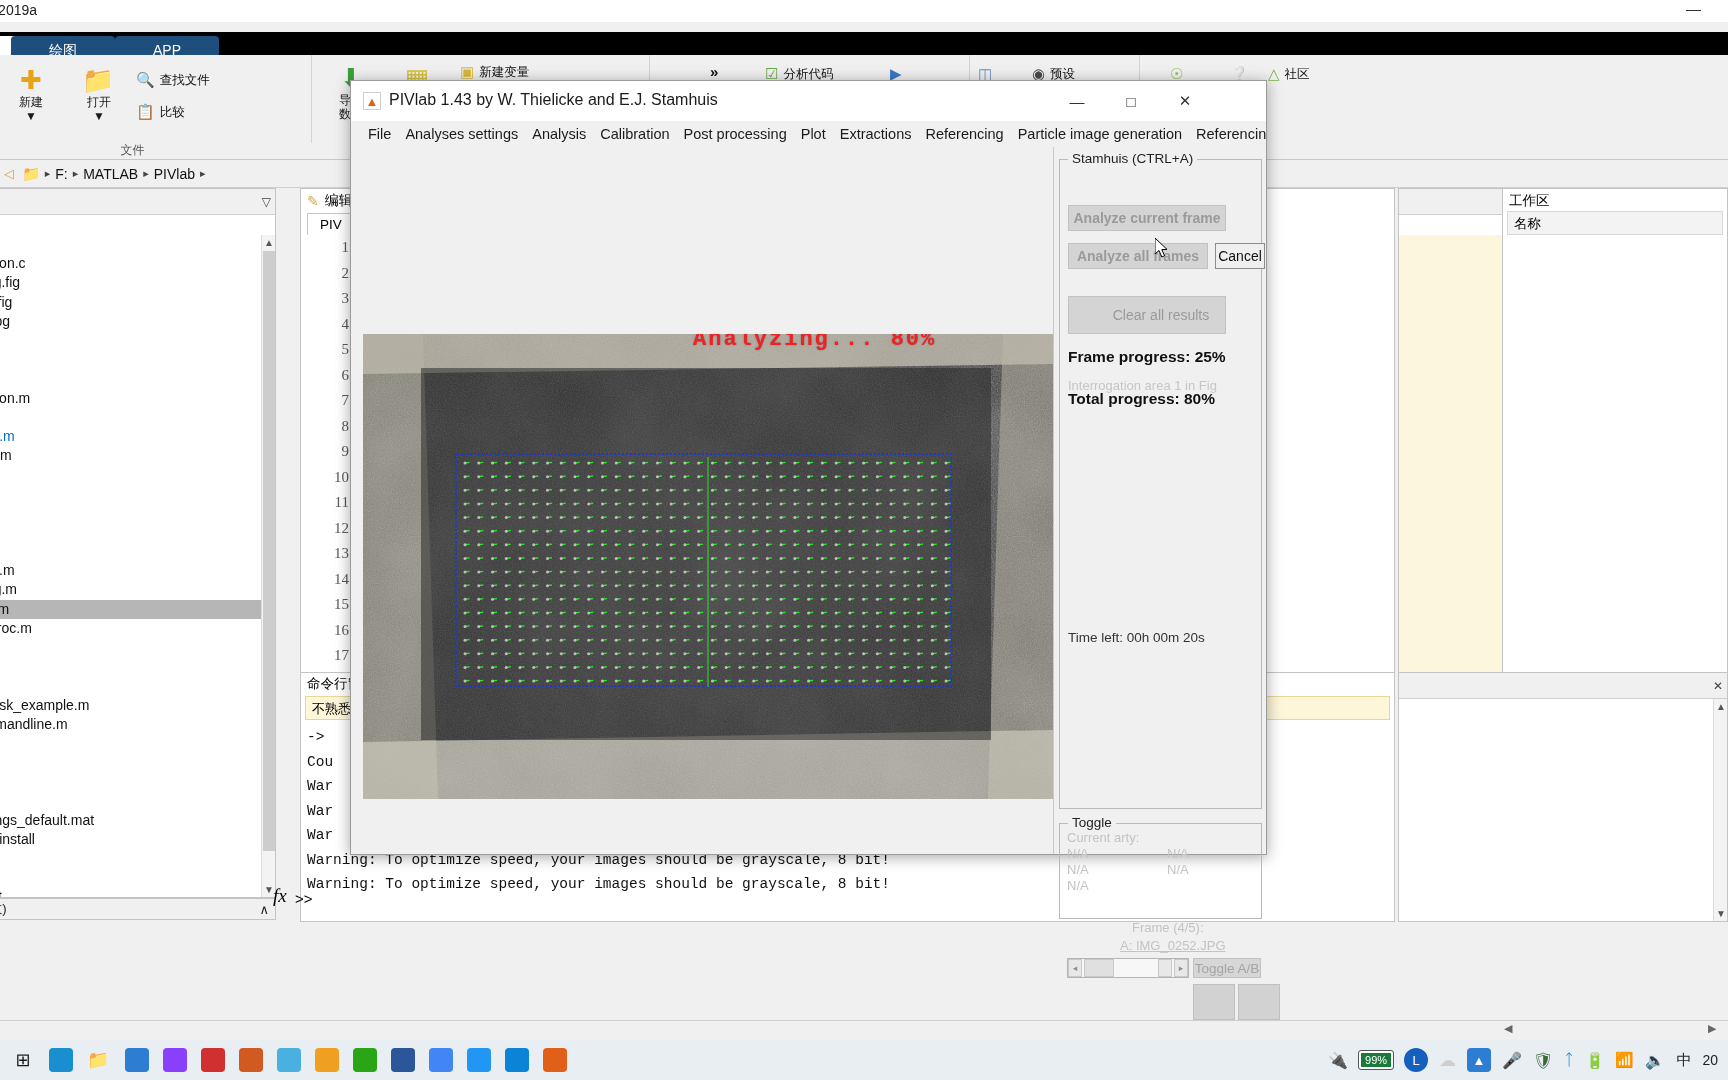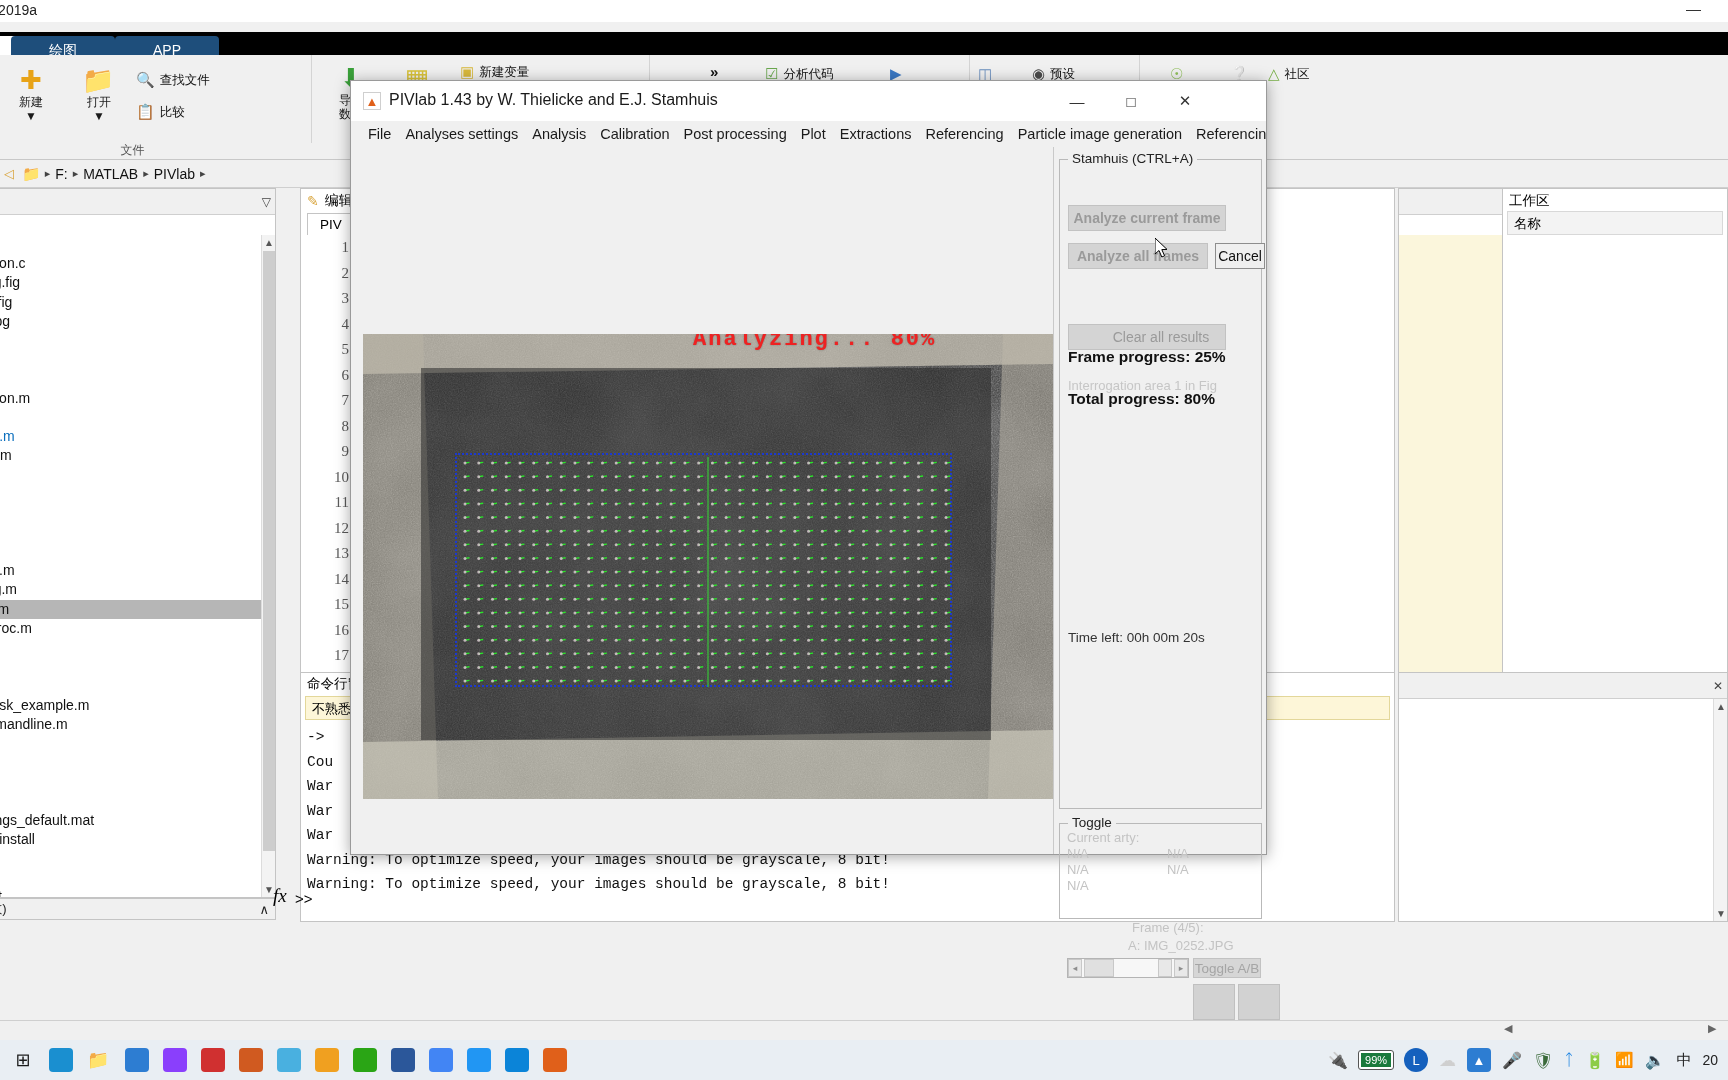--- a/index.html
+++ b/index.html
@@ -1777,21 +1777,21 @@
 
       <div class="grp" style="left:5px; top:12px; width:203px; height:650px;">
         <span class="grp-title">Stamhuis (CTRL+A)</span>
 
         <div class="btn" style="position:absolute; left:8px; top:45px; width:158px; height:26px;">Analyze current frame</div>
 
         <div class="btn" style="position:absolute; left:8px; top:83px; width:140px; height:26px;">Analyze all frames</div>
 
         <div class="btn enabled" style="position:absolute; left:155px; top:83px; width:50px; height:26px;">Cancel</div>
 
-        <div class="btn" style="position:absolute; left:8px; top:164px; width:158px; height:26px; font-weight:normal;padding-left:28px;">Clear all results</div>
+        <div class="btn" style="position:absolute; left:8px; top:136px; width:158px; height:38px; font-weight:normal;padding-left:28px;">Clear all results</div>
 
         <div class="prog" style="position:absolute; left:8px; top:188px;">Frame progress: 25%</div>
 
         <div class="dim" style="position:absolute; left:8px; top:218px; font-size:13px;">Interrogation area 1 in Fig</div>
 
         <div class="prog" style="position:absolute; left:8px; top:230px;">Total progress: 80%</div>
 
         <div class="timeleft" style="position:absolute; left:8px; top:470px;">Time left: 00h 00m 20s</div>
       </div>
 
@@ -1799,21 +1799,21 @@
         <span class="grp-title">Toggle</span>
 
         <span class="tools-row" style="left:7px; top:6px;">Current arty:</span>
         <span class="tools-row" style="left:7px; top:22px;">N/A</span>
         <span class="tools-row" style="left:107px; top:22px;">N/A</span>
         <span class="tools-row" style="left:7px; top:38px;">N/A</span>
         <span class="tools-row" style="left:107px; top:38px;">N/A</span>
         <span class="tools-row" style="left:7px; top:54px;">N/A</span>
 
         <span class="tools-row" style="left:72px; top:96px;">Frame (4/5):</span>
-        <span class="tools-row" style="left:68px; top:114px;">A: IMG_0252.JPG</span>
+        <span class="tools-row" style="left:60px; top:114px;text-decoration:underline;">A: IMG_0252.JPG</span>
 
         <div class="slider" style="left:7px; top:134px; width:122px;">
           <div class="sbtn" style="left:0;">◂</div>
           <div class="sthumb" style="left:16px; width:30px;"></div>
           <div class="sbtn" style="right:16px;"></div>
           <div class="sbtn" style="right:0;">▸</div>
         </div>
 
         <div class="tgl" style="left:133px; top:134px; width:68px; height:20px;">Toggle A/B</div>
 

